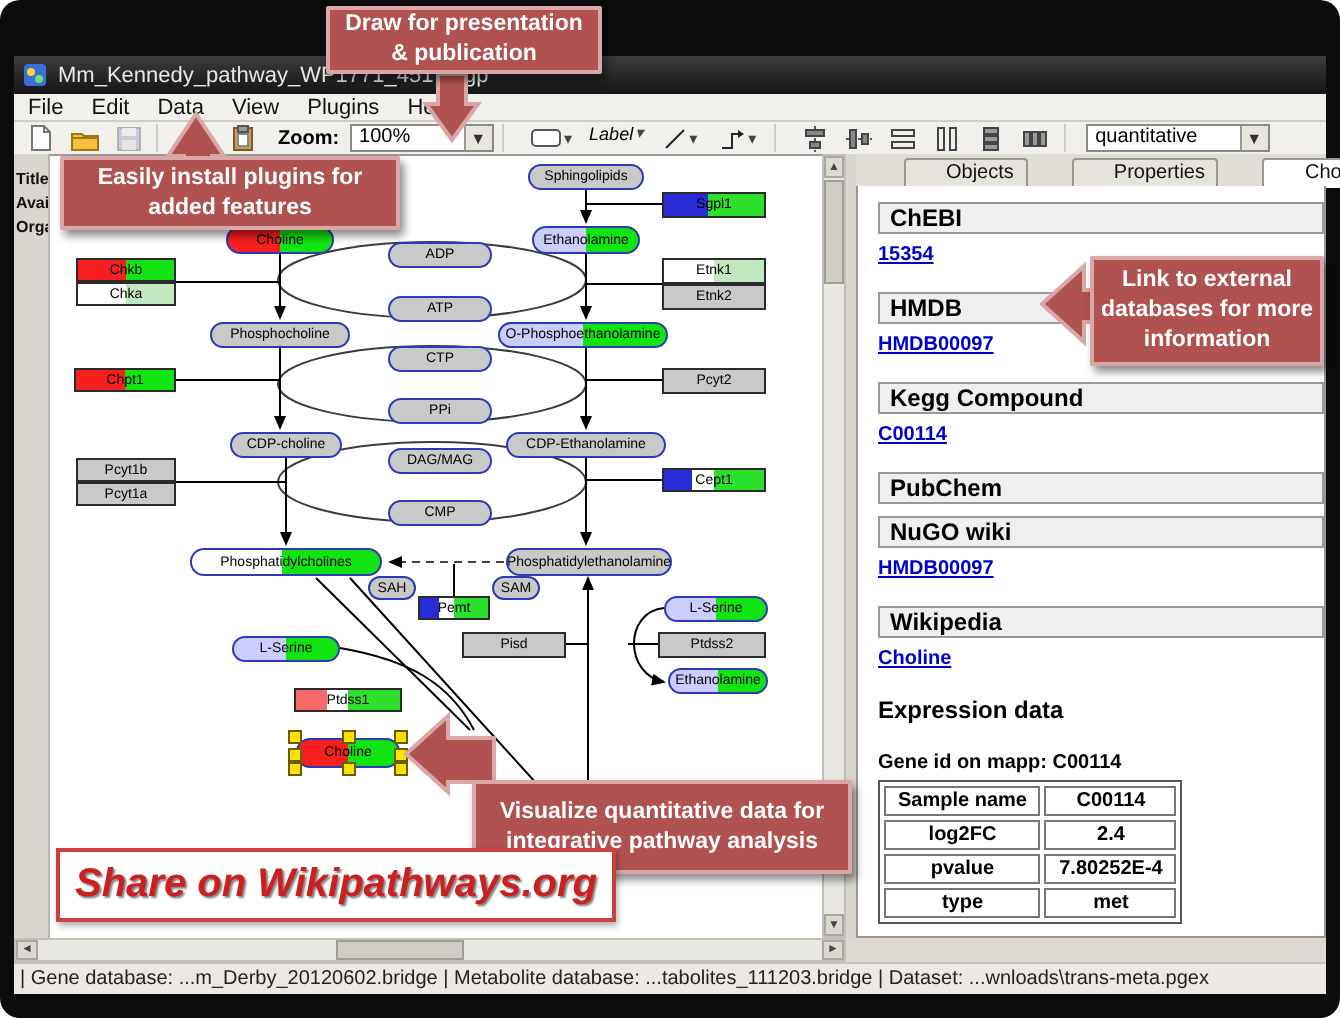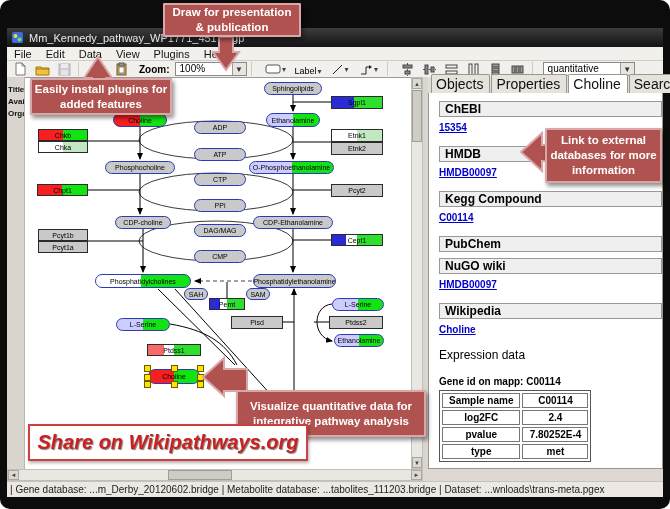--- a/index.html
+++ b/index.html
@@ -19,52 +19,52 @@
     display:flex;align-items:center;gap:2px;font-size:10px;box-sizing:border-box;padding-left:3px;}
   .tbtn{width:18px;height:15px;display:flex;align-items:center;justify-content:center;border:1px solid transparent;}
   .tbtn.disabled{opacity:.45;}
   .tsep{width:6px;height:14px;border-left:1px solid #cfccc4;margin:0 2px;}
   .combo{height:14px;background:#fff;border:1px solid #8a8a8a;display:flex;align-items:flex-start;
     font-size:10px;padding-left:4px;position:relative;box-sizing:border-box;}
   .combo .caret{margin-left:auto;width:13px;height:100%;background:#e8e5df;border-left:1px solid #9a9a9a;
     display:flex;align-items:center;justify-content:center;font-size:8px;color:#333;}
   .zlabel{font-weight:bold;font-size:10px;margin:0 3px 0 6px;}
   .caret-mini{font-size:8px;color:#444;margin-left:1px;}
-  .label-btn{font-size:9px;border:1px solid transparent;padding:0 2px;display:flex;align-items:flex-end;height:14px;}
+  .label-btn{font-size:9px;border:1px solid transparent;padding:0 2px;display:flex;align-items:flex-start;height:14px;font-style:italic;}
   
   .left-strip{position:absolute;left:7px;top:77px;width:18px;height:392px;background:#d9d6cf;
     border-right:1px solid #b9b6af;overflow:hidden;box-sizing:border-box;}
   .left-strip .lbl{font-size:8px;font-weight:bold;color:#111;white-space:nowrap;margin:2px 0 3px 1px;}
   .canvas{position:absolute;left:25px;top:77px;width:386px;height:392px;background:#fff;overflow:hidden;
     border-top:1px solid #9a9a9a;box-sizing:border-box;}
   .vscroll{position:absolute;left:411px;top:77px;width:12px;height:392px;background:#e9e7e2;border:1px solid #c2bfb8;box-sizing:border-box;}
   .vscroll .arrow{position:absolute;left:0;width:10px;height:11px;background:#dcd9d2;border:1px solid #aaa7a0;
     font-size:6px;text-align:center;line-height:10px;color:#444;box-sizing:border-box;}
   .vthumb{position:absolute;left:0;top:12px;width:10px;height:52px;background:#cfccc5;border:1px solid #a09d96;box-sizing:border-box;}
   .splitter{position:absolute;left:423px;top:77px;width:5px;height:392px;background:#d9d6cf;}
   .hscroll{position:absolute;left:7px;top:469px;width:416px;height:12px;background:#e9e7e2;border:1px solid #c2bfb8;box-sizing:border-box;}
   .hscroll .arrow{position:absolute;top:0;width:11px;height:10px;background:#dcd9d2;border:1px solid #aaa7a0;
     font-size:6px;text-align:center;line-height:9px;color:#444;box-sizing:border-box;}
   .hthumb{position:absolute;left:160px;top:0;width:64px;height:10px;background:#cfccc5;border:1px solid #a09d96;box-sizing:border-box;}
   .hfill{position:absolute;left:423px;top:469px;width:240px;height:12px;background:#ddd9d2;}
   
   .right-panel{position:absolute;left:428px;top:77px;width:235px;height:392px;background:#eceae4;box-sizing:border-box;}
   .tabrow{display:flex;align-items:flex-end;height:16px;padding-left:3px;border-bottom:1px solid #9a978f;background:#e0ddd6;}
-  .tab{font-size:14px;padding:1px 6px 1px 4px;border:1px solid #9a978f;border-bottom:none;background:#e6e3dc;
-    margin-right:1px;border-radius:2px 2px 0 0;color:#111;}
+  .tab{font-size:10px;padding:1px 6px 1px 20px;border:1px solid #9a978f;border-bottom:none;background:#e6e3dc;
+    margin-right:1px;border-radius:2px 2px 0 0;color:#111;margin-left:21px;}
   .tab.active{background:#fff;font-weight:normal;position:relative;top:1px;padding-bottom:2px;}
   .panel-body{position:absolute;left:0px;top:16px;width:235px;height:376px;background:#fff;
     border:1px solid #9a978f;border-top:none;box-sizing:border-box;overflow:hidden;padding:8px 0 2px 10px;}
   .sec-header{width:auto;min-width:74px;display:inline-block;background:#efefef;border:1px solid #999;
     font-size:12px;font-weight:bold;color:#000;padding:1px 5px;margin-bottom:6px;}
   .sec-value{font-size:10px;font-weight:bold;color:#111;margin-bottom:13px;display:block;}
   .sec-value.link{color:#0000cc;text-decoration:underline;}
   .sections{line-height:1;}
   .sections > *{display:block;}
-  .expr-title{font-size:12px;font-weight:normal;margin:2px 0 14px 0;}
+  .expr-title{font-size:12px;font-weight:bold;margin:2px 0 14px 0;}
   .geneid{font-size:10px;font-weight:bold;margin-bottom:3px;}
   table.expr{border-collapse:separate;border-spacing:2px;border:1px solid #555;background:#fff;}
   table.expr td{border:1px solid #777;font-size:10px;font-weight:bold;text-align:center;padding:1px 6px;min-width:52px;}
   
   .statusbar{position:absolute;left:7px;top:481px;width:656px;height:16px;background:#ece9e4;
     border-top:1px solid #c6c3bc;font-size:10px;color:#222;display:flex;align-items:center;padding-left:3px;box-sizing:border-box;white-space:nowrap;overflow:hidden;}
   
   .node{position:absolute;display:flex;align-items:center;justify-content:center;font-size:7px;color:#000;
     overflow:hidden;white-space:nowrap;box-sizing:border-box;z-index:3;}
   .pill{border:1px solid #2b3bb5;border-radius:7px;}
@@ -376,21 +376,21 @@
   <svg class="arrow-layer">
     <polygon points="226,70 213,52 219,52 219,37 233,37 233,52 239,52" fill="#b0524f" stroke="#d9a7a7" stroke-width="2"></polygon>
     <polygon points="98,57 84,78 92,78 92,80 106,80 106,78 112,78" fill="#b0524f" stroke="#d9a7a7" stroke-width="2"></polygon>
     <polygon points="521,152 542,133 542,145 556,145 556,161 542,161 542,171" fill="#b0524f" stroke="#d9a7a7" stroke-width="2"></polygon>
     <polygon points="203,377 224,358 224,369 247,369 247,391 224,391 224,396" fill="#b0524f" stroke="#d9a7a7" stroke-width="2"></polygon>
   </svg>
 
   <div class="callout" style="left:163px;top:3px;width:138px;height:34px;">
     <span>Draw for presentation &amp; publication</span>
     </div>
-  <div class="callout" style="left:30px;top:78px;width:142px;height:37px;">
+  <div class="callout" style="left:30px;top:78px;width:170px;height:37px;">
     <span>Easily install plugins for added features</span>
     </div>
   <div class="callout" style="left:545px;top:128px;width:117px;height:55px;">
     <span>Link to external databases for more information</span>
     </div>
   <div class="callout" style="left:236px;top:390px;width:190px;height:47px;">
     <span>Visualize quantitative data  for integrative pathway analysis</span>
     </div>
   <div class="share-banner">
     <span>Share on Wikipathways.org</span>

